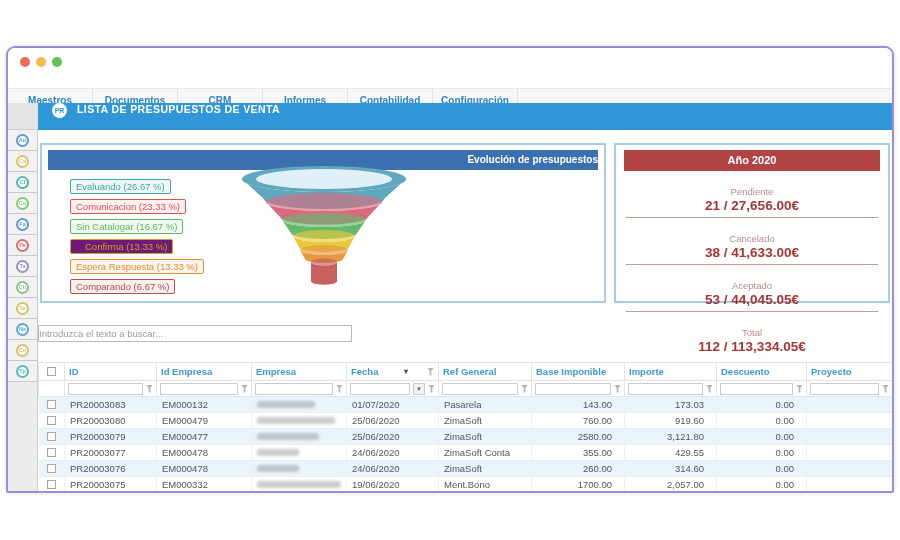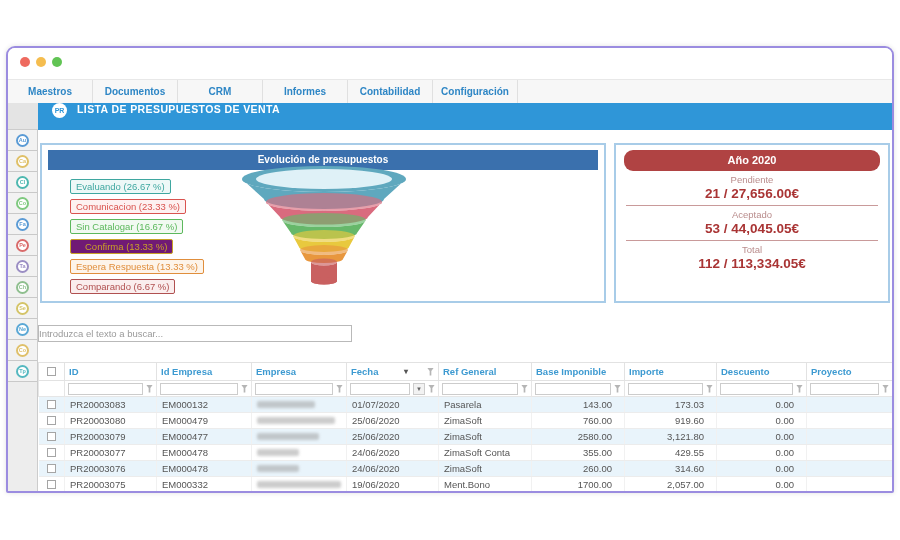--- a/index.html
+++ b/index.html
@@ -8,21 +8,21 @@
   .window { position:absolute; left:6px; top:46px; width:888px; height:447px;
     background:#fff; border:2px solid #9b8ce0; border-radius:9px 9px 2px 2px;
     overflow:hidden; box-shadow:0 0 5px rgba(0,0,0,.12); }
 
   
   .titlebar { position:absolute; left:0; top:0; right:0; height:28px; background:#fff; }
   .dots { position:absolute; left:12px; top:9px; display:flex; gap:6px; }
   .dot { width:10px; height:10px; border-radius:50%; }
 
   
-  .menubar { position:absolute; left:0; top:31px; right:0; height:27px; background:#f7f7f7;
+  .menubar { position:absolute; left:0; top:40px; right:0; height:27px; background:#f7f7f7;
     border-top:1px solid #e8e8e8; border-bottom:2px solid #d5d5d5; display:flex; }
   .menu-tab { width:85px; line-height:23px; text-align:center; color:#2e86c5; font-weight:bold;
     font-size:10px; border-right:1px solid #e0e0e0; cursor:pointer; white-space:nowrap; overflow:hidden; }
 
   
   .page-header { position:absolute; left:30px; top:55px; right:0; height:27px;
     display:flex; align-items:flex-start; }
   .ph-badge { width:15px; height:15px; border-radius:50%; background:#fff; color:#2f96d8;
     font-size:7px; font-weight:bold; display:flex; align-items:center; justify-content:center;
     margin:0 10px 0 14px; }
@@ -35,31 +35,31 @@
     border-right:1px solid #ccc; }
   .side-cell { height:21px; border-bottom:1px solid #c9c9c9; display:flex; align-items:center;
     justify-content:center; background:#f2f2f2; cursor:pointer; }
   .side-badge { width:13px; height:13px; border-radius:50%; border:2px solid #999; background:#fff;
     font-size:5.5px; font-weight:bold; display:flex; align-items:center; justify-content:center; }
 
   
   .panel { position:absolute; background:#fff; border:2px solid #a8cce8; }
   .panel-funnel { left:32px; top:95px; width:566px; height:160px; }
   .panel-year { left:606px; top:95px; width:276px; height:160px; }
-  .panel-head { margin:5px 6px 0 6px; height:20px; line-height:20px; text-align:center;
+  .panel-head { margin:5px 6px 0 6px; height:20px; line-height:20px; text-align:right;
     color:#fff; font-size:10px; font-weight:bold; }
   .panel-head-red { margin:5px 8px 0 8px; height:21px; line-height:21px; text-align:center;
-    color:#fff; font-size:11px; font-weight:bold;border-radius:9px; }
+    color:#fff; font-size:11px; font-weight:bold; }
 
   .funnel-labels { position:absolute; left:28px; top:34px; display:flex; flex-direction:column;
     align-items:flex-start; gap:5px; }
   .f-label { font-size:9.5px; padding:1px 5px; border:1px solid; border-radius:2px; white-space:nowrap; }
   .funnel-svg { position:absolute; left:177px; top:20px; }
 
-  .yr-section { margin:0 10px; text-align:center; border-bottom:1px solid #c99a9a; padding:3px 0 4px 0; }
+  .yr-section { margin:0 10px; text-align:center; border-bottom:1px solid #c99a9a; padding:15px 0 4px 0; }
   .yr-section:last-child { border-bottom:none; }
   .yr-label { font-size:9.5px; color:#b98c8c; }
   .yr-value { font-size:13.5px; font-weight:bold; color:#a93434; margin-top:1px; }
 
   
   .search-input { position:absolute; left:30px; top:277px; width:314px; height:17px;
     border:1px solid #b9b9b9; font-size:9.5px; padding:0 0; color:#555; background:#fff; outline:none; }
   .search-input::placeholder { color:#9a9a9a; }
   .group-hint { position:absolute; left:32px; top:301px; font-size:9.5px; color:#999; }
 
@@ -181,20 +181,24 @@
     </svg>
   </div>
 
   <div class="panel panel-year">
     <div class="panel-head-red" style="background-color: rgb(176, 67, 67);">Año 2020</div>
     <div class="yr-section">
       <div class="yr-label">Pendiente</div>
       <div class="yr-value">21 / 27,656.00€</div>
     </div>
     <div class="yr-section">
+      <div class="yr-label">Cancelado</div>
+      <div class="yr-value">38 / 41,633.00€</div>
+    </div>
+    <div class="yr-section">
       <div class="yr-label">Aceptado</div>
       <div class="yr-value">53 / 44,045.05€</div>
     </div>
     <div class="yr-section">
       <div class="yr-label">Total</div>
       <div class="yr-value">112 / 113,334.05€</div>
     </div>
   </div>
 
   <input class="search-input" type="text" placeholder="Introduzca el texto a buscar..." style="">

